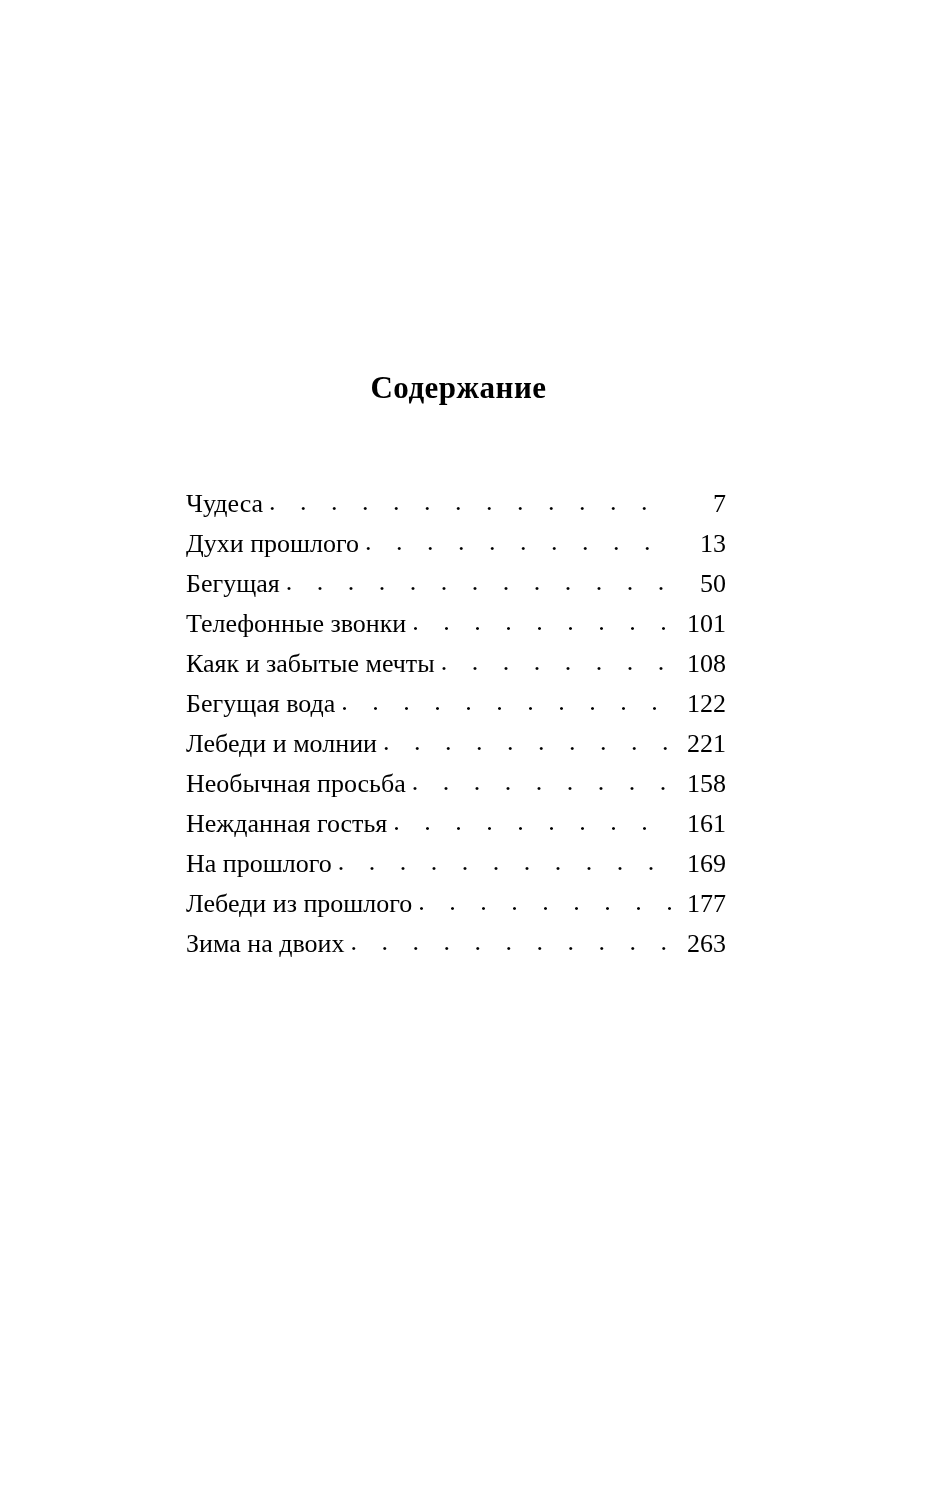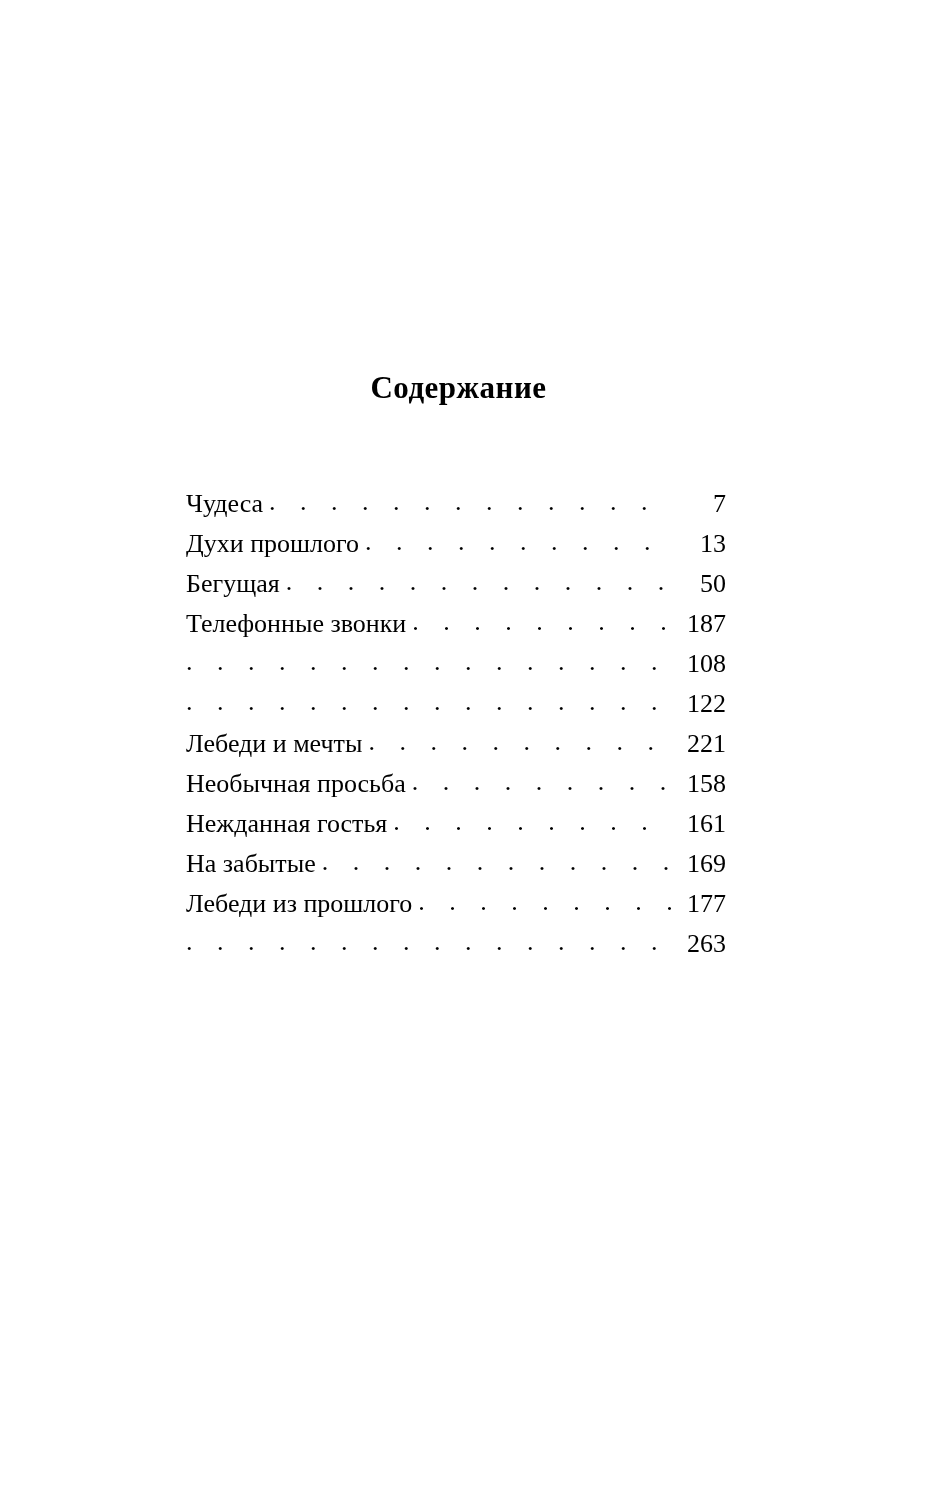--- a/index.html
+++ b/index.html
@@ -91,63 +91,66 @@
 
       <li class="toc-item">
         <span class="toc-label">Бегущая</span>
         <span class="toc-dots">. . . . . . . . . . . . . . . . . . . . . . . . . . . . . .</span>
         <span class="toc-page">50</span>
       </li>
 
       <li class="toc-item">
         <span class="toc-label">Телефонные звонки</span>
         <span class="toc-dots">. . . . . . . . . . . . . . . . . . . . . . . . . . . . . .</span>
-        <span class="toc-page">187</span>
+        <span class="toc-page">101</span>
       </li>
 
       <li class="toc-item">
+        <span class="toc-label">Каяк и забытые мечты</span>
         <span class="toc-dots">. . . . . . . . . . . . . . . . . . . . . . . . . . . . . .</span>
         <span class="toc-page">108</span>
       </li>
 
       <li class="toc-item">
+        <span class="toc-label">Бегущая вода</span>
         <span class="toc-dots">. . . . . . . . . . . . . . . . . . . . . . . . . . . . . .</span>
         <span class="toc-page">122</span>
       </li>
 
       <li class="toc-item">
-        <span class="toc-label">Лебеди и мечты</span>
+        <span class="toc-label">Лебеди и молнии</span>
         <span class="toc-dots">. . . . . . . . . . . . . . . . . . . . . . . . . . . . . .</span>
         <span class="toc-page">221</span>
       </li>
 
       <li class="toc-item">
         <span class="toc-label">Необычная просьба</span>
         <span class="toc-dots">. . . . . . . . . . . . . . . . . . . . . . . . . . . . . .</span>
         <span class="toc-page">158</span>
       </li>
 
       <li class="toc-item">
         <span class="toc-label">Нежданная гостья</span>
         <span class="toc-dots">. . . . . . . . . . . . . . . . . . . . . . . . . . . . . .</span>
         <span class="toc-page">161</span>
       </li>
 
       <li class="toc-item">
-        <span class="toc-label">На забытые</span>
+        <span class="toc-label">На прошлого</span>
         <span class="toc-dots">. . . . . . . . . . . . . . . . . . . . . . . . . . . . . .</span>
         <span class="toc-page">169</span>
       </li>
 
       <li class="toc-item">
         <span class="toc-label">Лебеди из прошлого</span>
         <span class="toc-dots">. . . . . . . . . . . . . . . . . . . . . . . . . . . . . .</span>
         <span class="toc-page">177</span>
       </li>
 
       <li class="toc-item">
+        <span class="toc-label">Зима на двоих</span>
         <span class="toc-dots">. . . . . . . . . . . . . . . . . . . . . . . . . . . . . .</span>
         <span class="toc-page">263</span>
       </li>
 
     </ul>
   </div>
 </div>
 
 </body></html>

